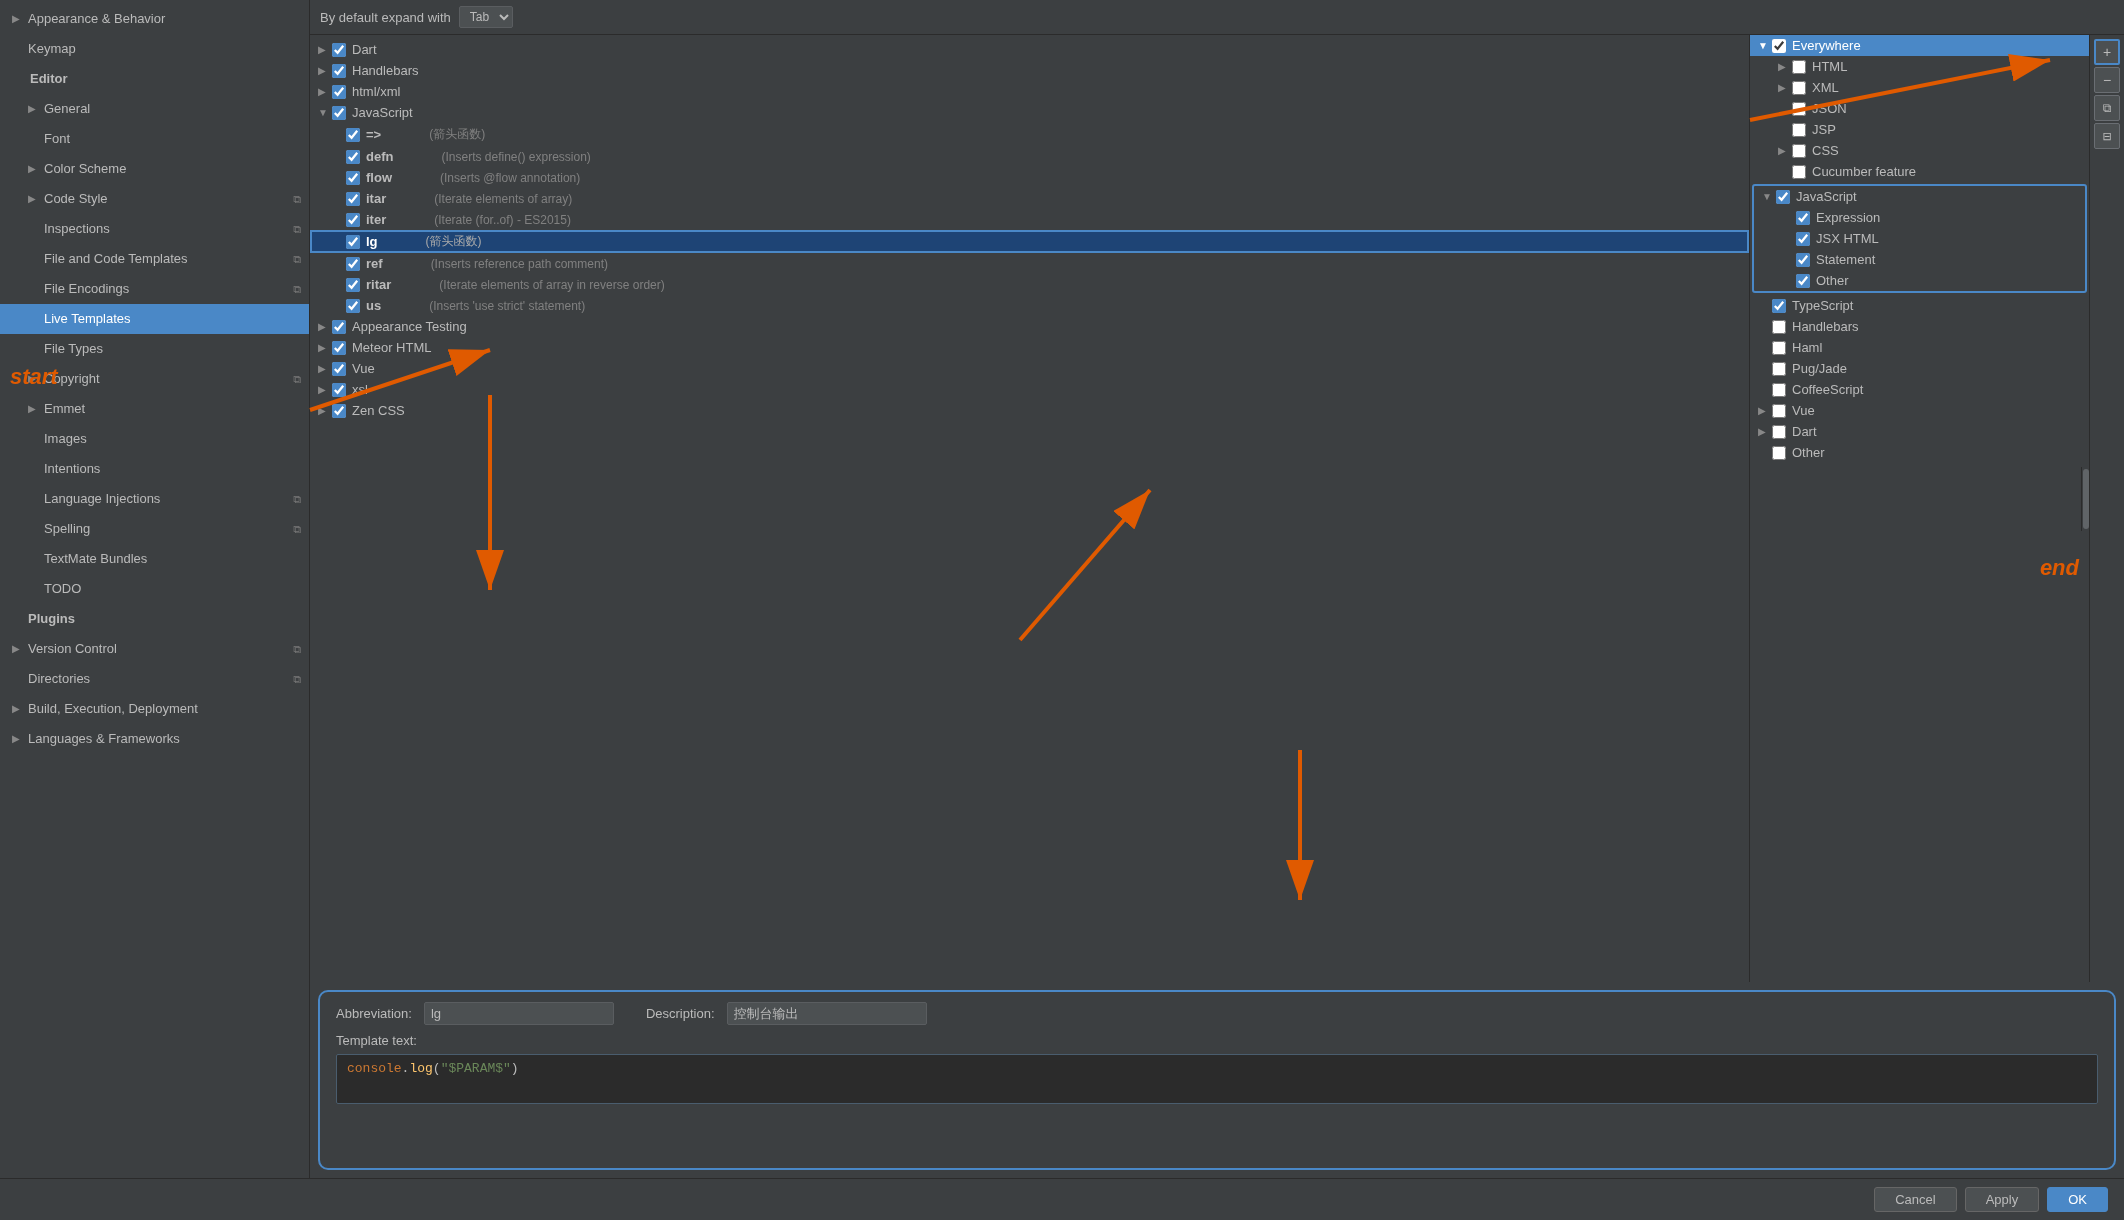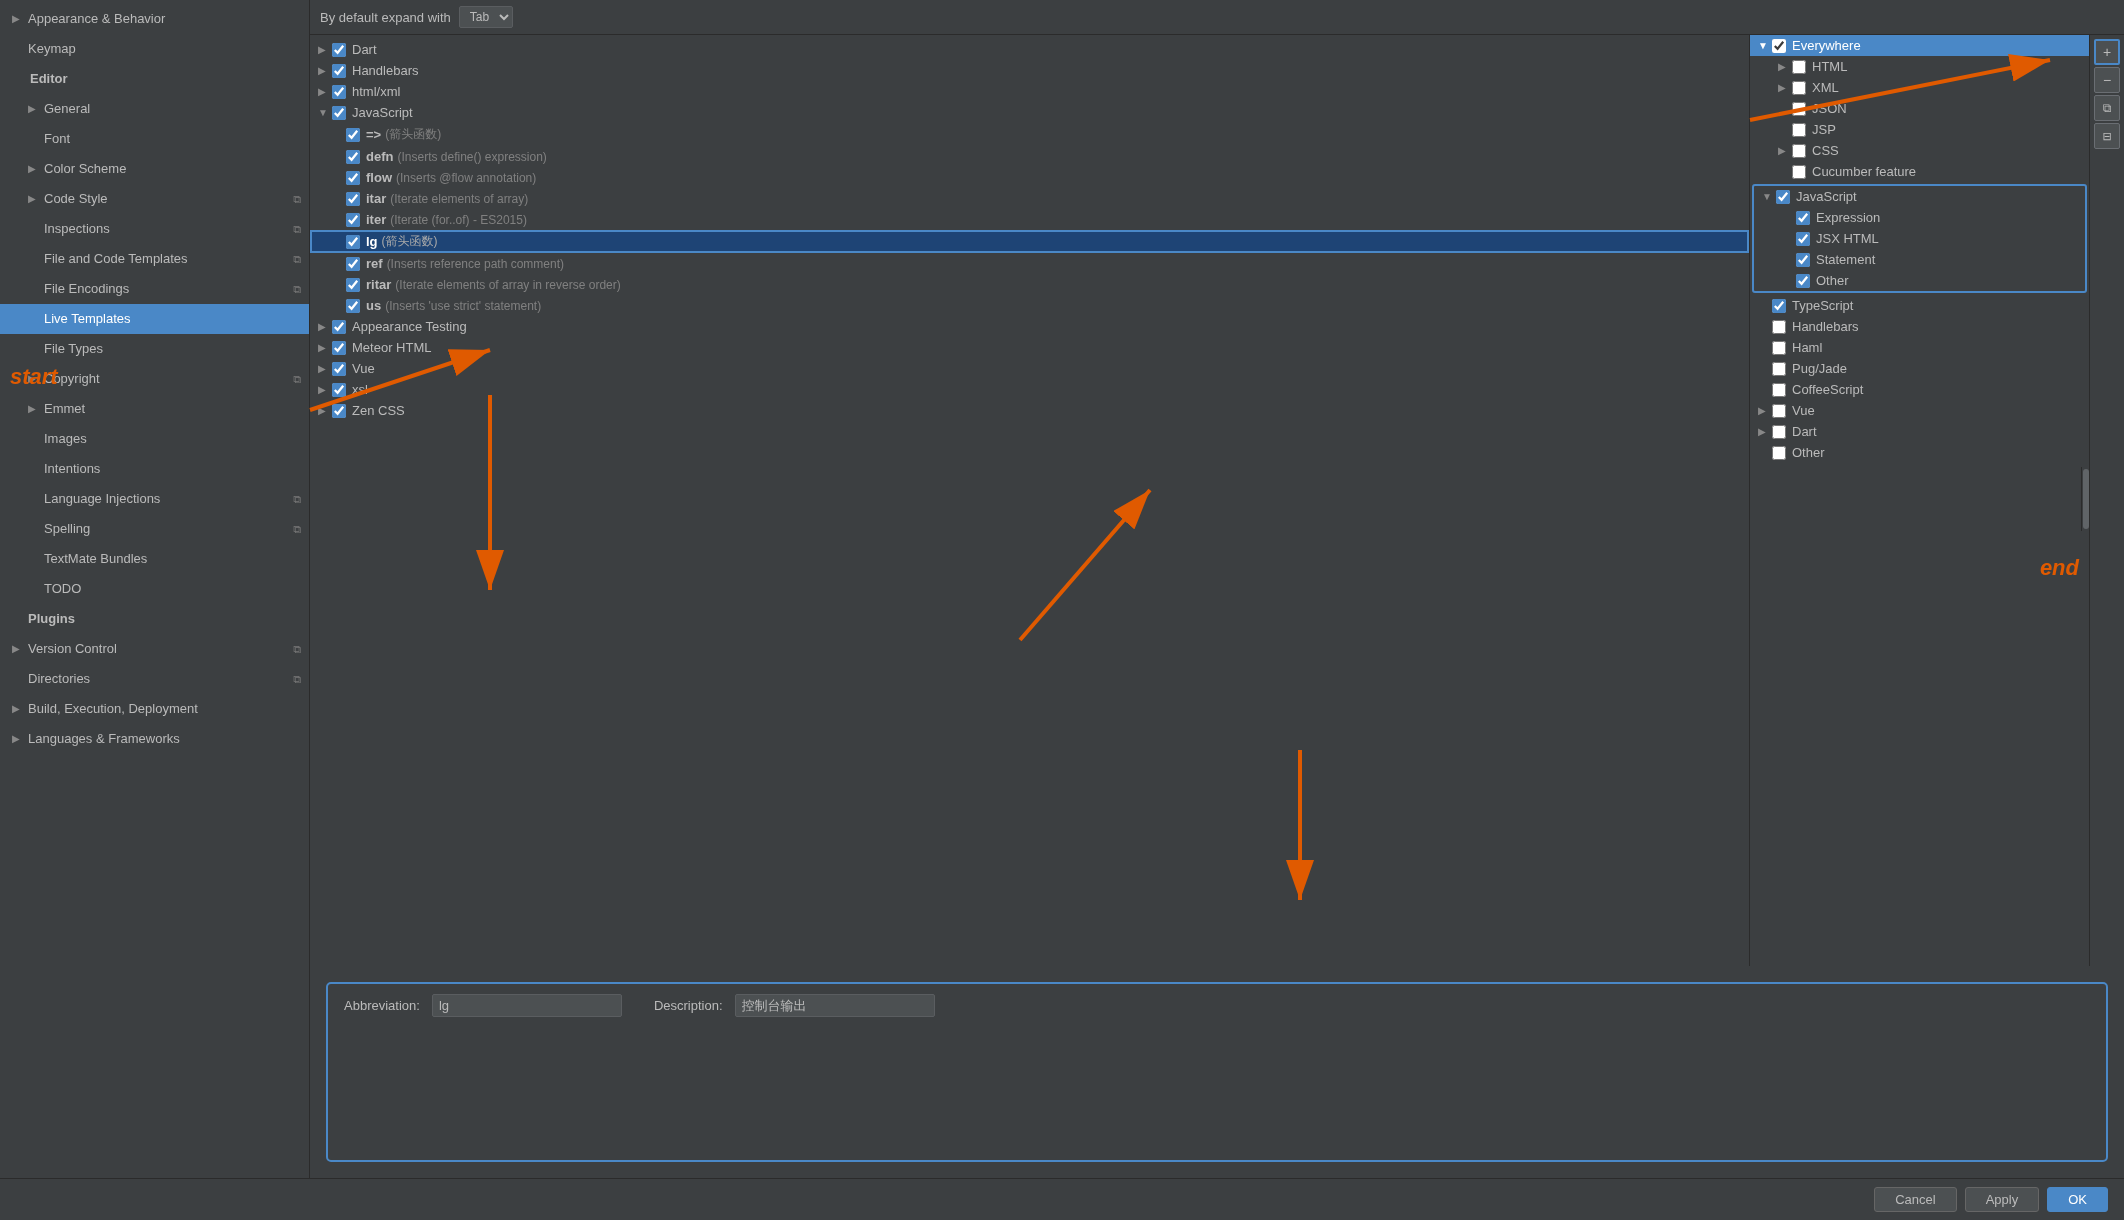--- a/index.html
+++ b/index.html
@@ -129,20 +129,21 @@
       margin-right: 6px;
       accent-color: #4a88c7;
     }
     .template-item .abbr {
       font-weight: bold;
       margin-right: 4px;
     }
     .template-item .desc {
       color: #808080;
       font-size: 12px;
+      margin-left: 44px;
     }
     .template-item.selected .desc { color: #aaaaaa; }
 
     
     .right-panel {
       width: 340px;
       background: #3c3f41;
       border-left: 1px solid #2b2b2b;
       overflow-y: auto;
       flex-shrink: 0;
@@ -725,27 +726,33 @@
               <button class="toolbar-btn" title="Copy">
                 <span style="font-size:12px;">⧉</span>
               </button>
               <button class="toolbar-btn" title="Expand All">
                 <span style="font-size:11px;">⊟</span>
               </button>
             </div>
           </div>
         </div>
 
-        <div class="detail-area" style="border: 2px solid #4a88c7; margin: 16px; border-radius: 5px;">
+        <div class="detail-area" style="border: 2px solid #4a88c7; margin: 8px; border-radius: 10px;">
           <div class="detail-row">
             <span class="detail-label">Abbreviation:</span>
             <input class="detail-input" value="lg" style="">
             <span class="detail-label" style="margin-left:20px;">Description:</span>
             <input class="detail-input wide" value="控制台输出" style="">
           </div>
+          <div>
+            <span class="detail-label">Template text:</span>
+            <div class="template-text-area">
+              <span class="keyword">console</span><span>.</span><span style="color:#ffc66d;">log</span><span>(</span><span class="string">"$PARAM$"</span><span>)</span>
+            </div>
+          </div>
         </div>
 
 
       </div>
     </div>
 
     <div class="dialog-buttons">
       <button class="dialog-btn">Cancel</button>
       <button class="dialog-btn">Apply</button>
       <button class="dialog-btn primary">OK</button>

